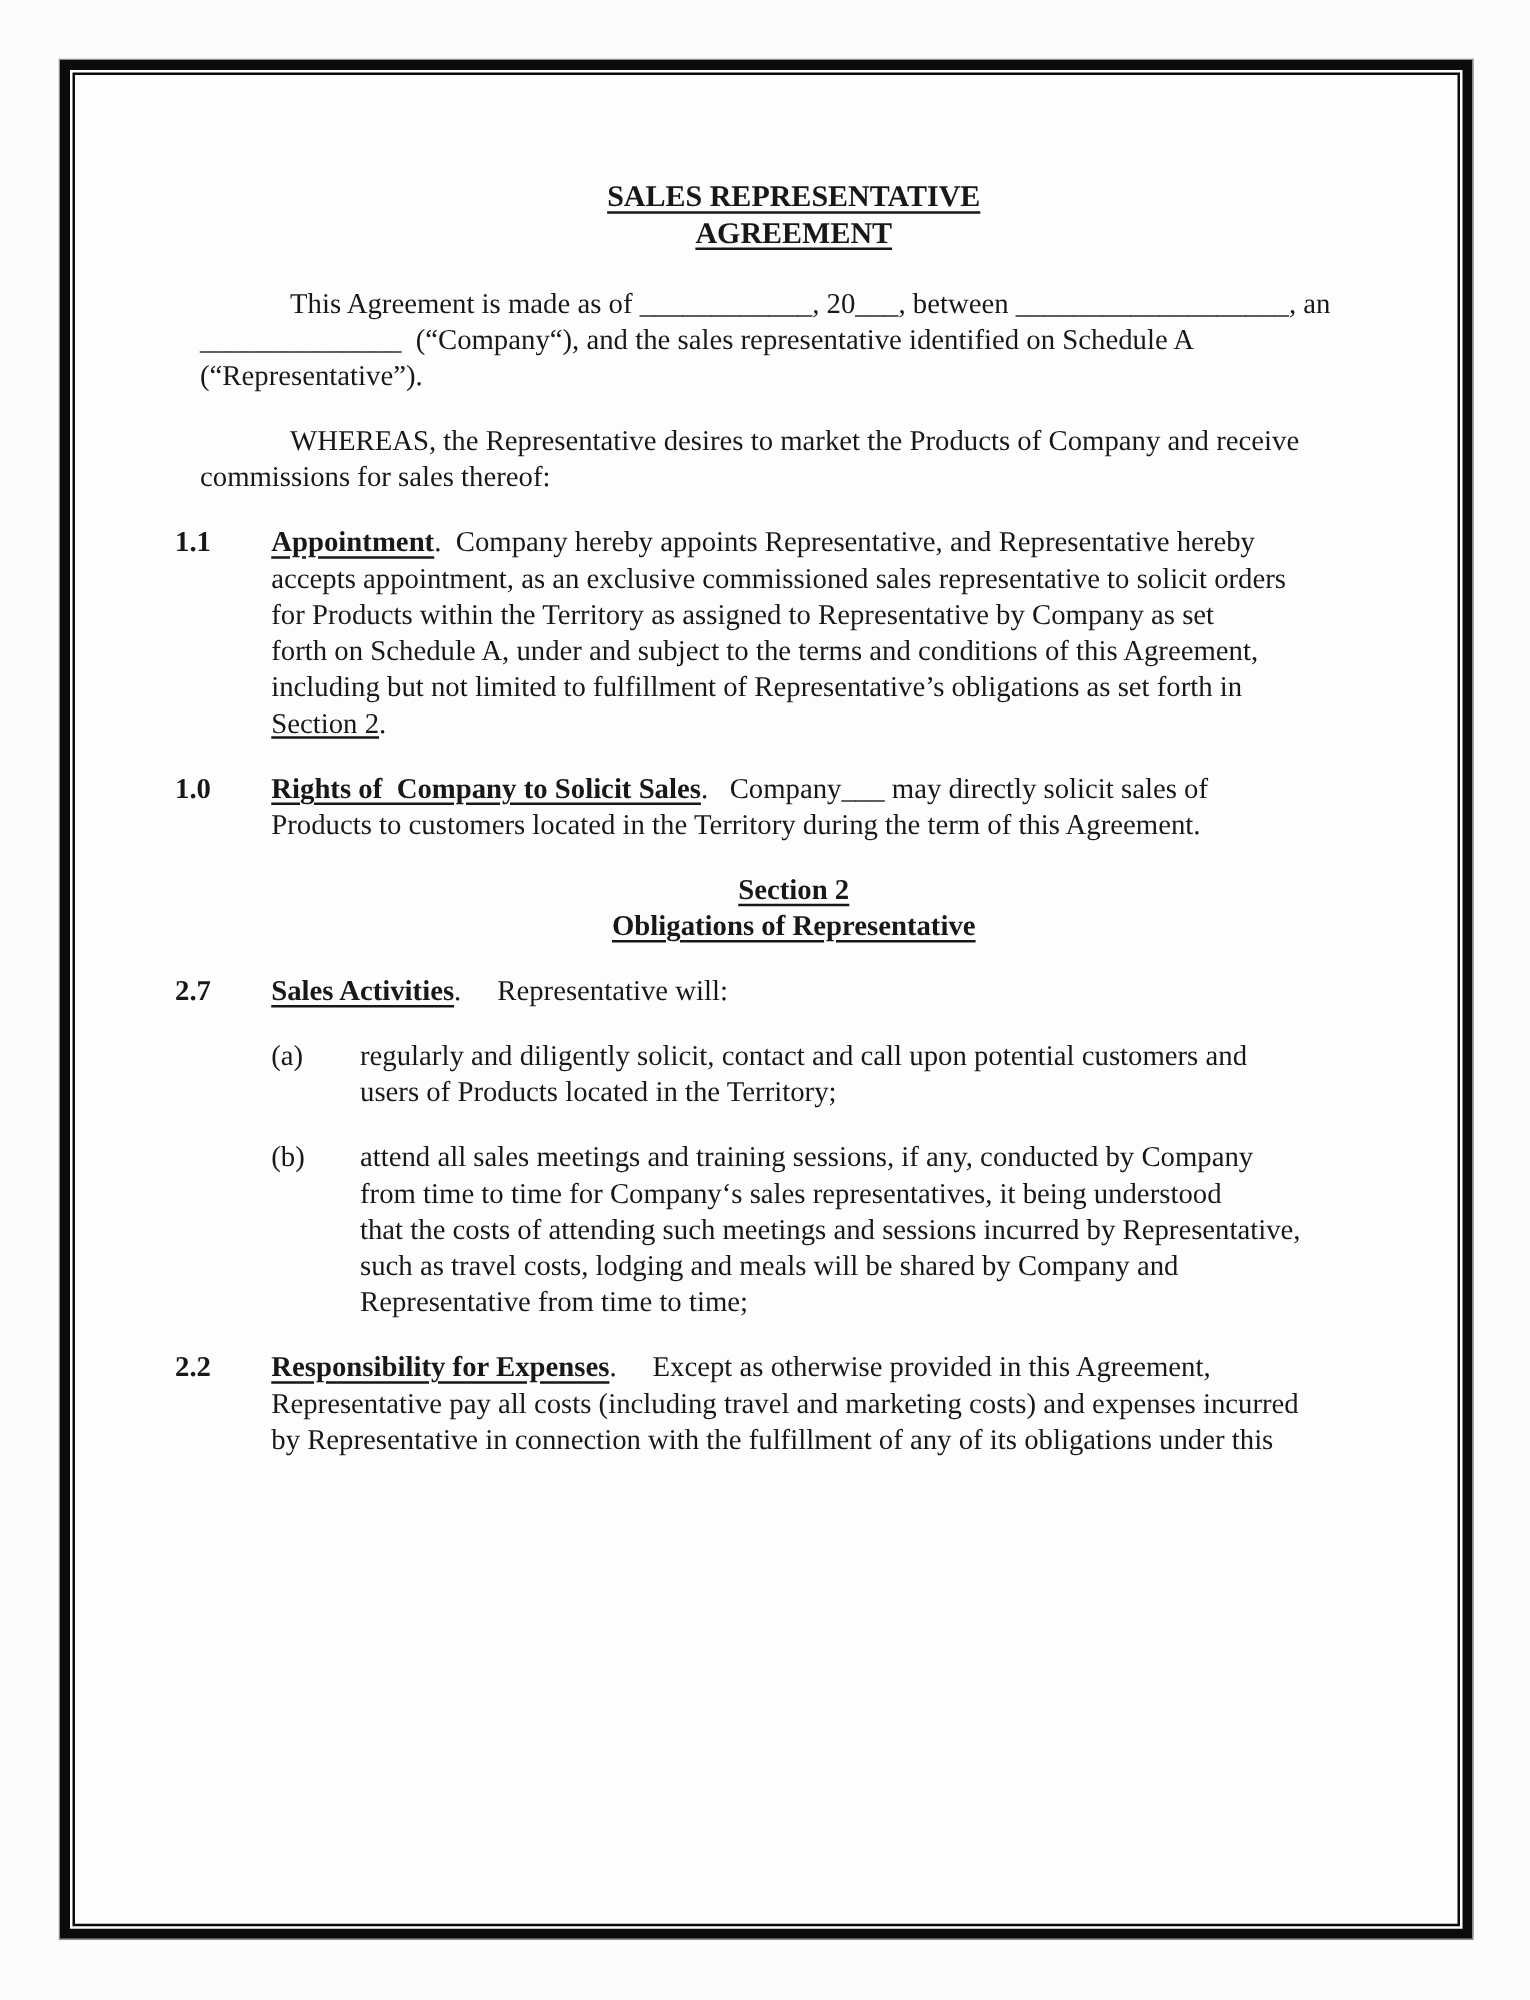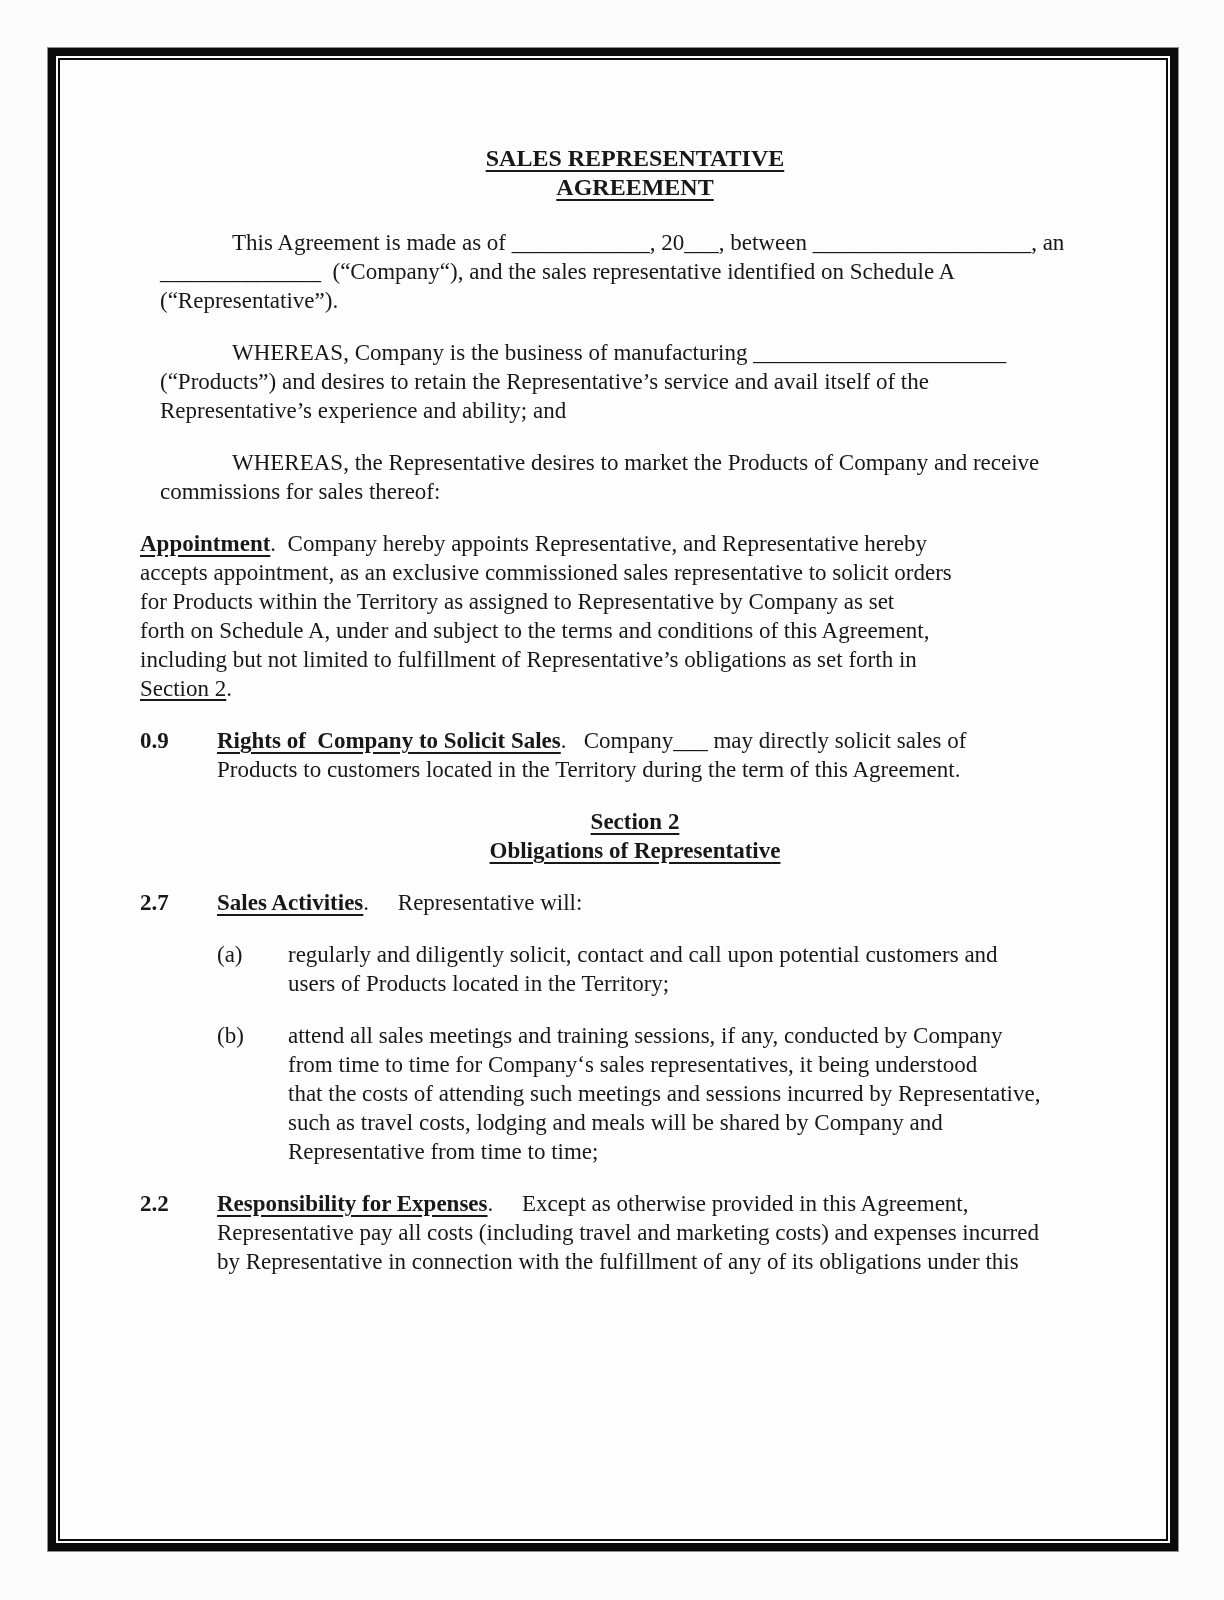--- a/index.html
+++ b/index.html
@@ -80,40 +80,38 @@
   <div class="frame">
     <div class="frame-inner">
       <div class="content">
 
         <h1 class="title"><span class="u">SALES REPRESENTATIVE</span><br><span class="u">AGREEMENT</span></h1>
 
         <p class="para indent">This Agreement is made as of ____________, 20___, between ___________________, an
 ______________ &nbsp;(“Company“), and the sales representative identified on Schedule A
 (“Representative”).</p>
 
-        <p class="para indent">WHEREAS, Company is the business of manufacturing ______________________
-(“Products”) and desires to retain the Representative’s service and avail itself of the
-Representative’s experience and ability; and</p>
 
         <p class="para indent">WHEREAS, the Representative desires to market the Products of Company and receive
 commissions for sales thereof:</p>
 
 
 
         <div class="clause">
+          <div class="num">1.1</div>
           <div class="cbody"><span class="hd">Appointment</span><span>. &nbsp;</span><span>Company hereby appoints Representative, and Representative hereby
 accepts appointment, as an exclusive commissioned sales representative to solicit orders
 for Products within the Territory as assigned to Representative by Company as set
 forth on Schedule A, under and subject to the terms and conditions of this Agreement,
 including but not limited to fulfillment of Representative’s obligations as set forth in
 </span><span class="ref">Section 2</span><span>.</span></div>
         </div>
 
         <div class="clause">
-          <div class="num">0.9</div>
+          <div class="num">1.0</div>
           <div class="cbody"><span class="hd">Rights of &nbsp;Company to Solicit Sales</span><span>. &nbsp;&nbsp;</span><span>Company___ may directly solicit sales of
 Products to customers located in the Territory during the term of this Agreement.</span></div>
         </div>
 
         <div class="sec-head"><span class="u">Section 2</span><br><span class="u">Obligations of Representative</span></div>
 
         <div class="clause">
           <div class="num">2.7</div>
           <div class="cbody"><span class="hd">Sales Activities</span><span>. &nbsp;&nbsp;&nbsp;&nbsp;</span><span>Representative will:</span></div>
         </div>

